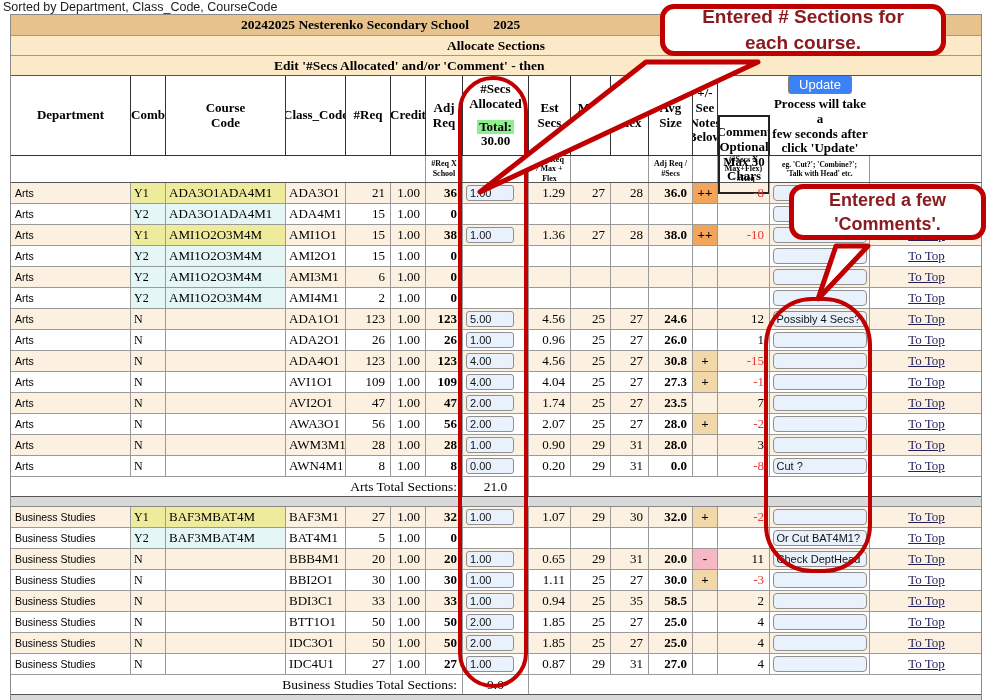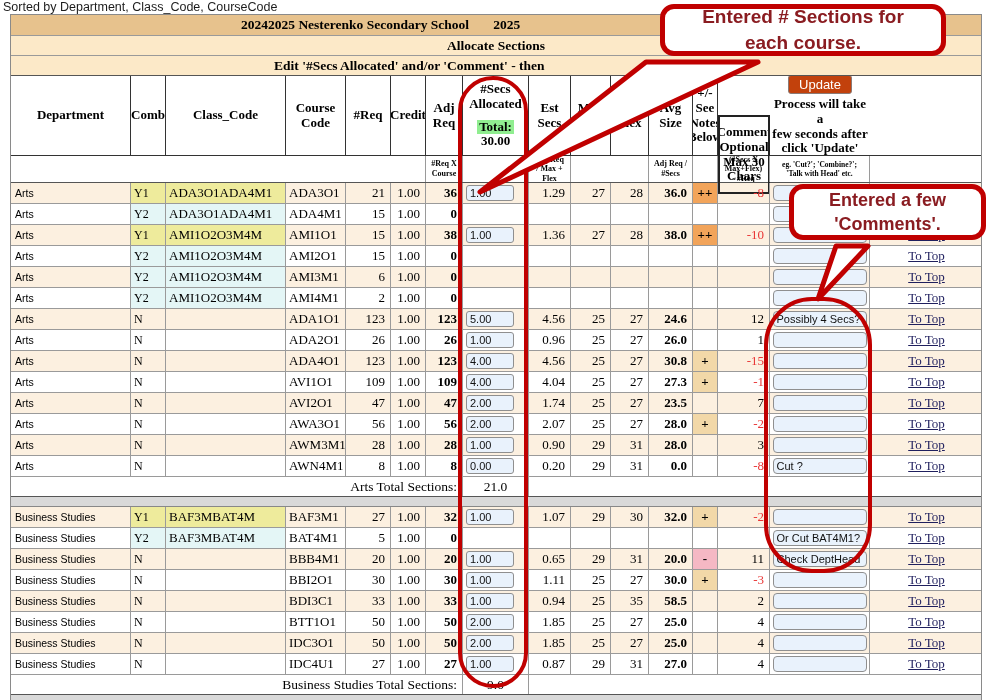--- a/index.html
+++ b/index.html
@@ -32,21 +32,21 @@
     font-weight:bold;font-size:13.5px;display:flex;align-items:center;}
   .instrbar span{padding-left:263px;}
   .hrow{display:grid;grid-template-columns:var(--cols);height:80px;background:#fff;
     border-bottom:1px solid #333;}
   .hcell{border-right:1px solid #333;display:flex;flex-direction:column;align-items:center;
     justify-content:center;text-align:center;font-weight:bold;font-size:13px;
     white-space:pre-line;line-height:1.15;overflow:hidden;}
   .hcell:last-child{border-right:none;}
   .hcell.cmth{border:2px solid #222;height:100%;margin-top:39px;}
   .greenhl{background:#90ee90;padding:0 2px;margin-top:8px;}
-  .updbtn{background:#c2410c;color:#fff;font-family:"Liberation Sans",sans-serif;
+  .updbtn{background:#3b82f6;color:#fff;font-family:"Liberation Sans",sans-serif;
     font-weight:normal;font-size:13px;padding:1px 10px;border:1px solid #8a7a76;
     border-radius:3px;margin-bottom:3px;cursor:pointer;}
   .srow{display:grid;grid-template-columns:var(--cols);height:27px;background:#fff;
     border-bottom:1px solid #555;}
   .scell{border-right:1px solid var(--grid);font-size:8px;font-weight:bold;
     text-align:center;white-space:pre-line;line-height:1.2;display:flex;
     flex-direction:column;justify-content:center;overflow:hidden;}
   .trow{display:grid;grid-template-columns:var(--cols);height:21px;border-bottom:1px solid var(--grid);background:#fff;}
   .trow.shade{background:var(--peach);}
   .cell{border-right:1px solid var(--grid);font-size:13px;display:flex;align-items:center;overflow:hidden;}
@@ -104,23 +104,23 @@
   <div class="subbar">
     <span>Allocate Sections</span>
   </div>
   <div class="instrbar">
     <span>Edit '#Secs Allocated' and/or 'Comment' - then</span>
   </div>
 
   <div class="hrow">
     <div class="hcell">Department</div>
     <div class="hcell">Comb</div>
-    <div class="hcell">Class_Code</div>
     <div class="hcell">Course
 Code</div>
+    <div class="hcell">Class_Code</div>
     <div class="hcell">#Req</div>
     <div class="hcell">Credit</div>
     <div class="hcell">Adj
 Req</div>
     <div class="hcell">
       <span style="white-space:pre-line;">#Secs
 Allocated</span>
       <span class="greenhl">Total:</span>
       <span>30.00</span>
     </div>
@@ -142,21 +142,21 @@
       <button class="updbtn">Update</button>
       <span style="white-space:pre-line;">Process will take a
 few seconds after
 click 'Update'</span>
     </div>
   </div>
 
   <div class="srow">
     <div class="scell" style="grid-column:1/7;"></div>
     <div class="scell" style="grid-column:7;">#Req X
-Course</div>
+School</div>
     <div class="scell" style="grid-column:8;"></div>
     <div class="scell" style="grid-column:9;">Adj Req
 / Max +
 Flex</div>
     <div class="scell" style="grid-column:10/12;"></div>
     <div class="scell" style="grid-column:12;">Adj Req /
 #Secs</div>
     <div class="scell" style="grid-column:13;"></div>
     <div class="scell" style="grid-column:14;">(#Secs X
 Max+Flex)

